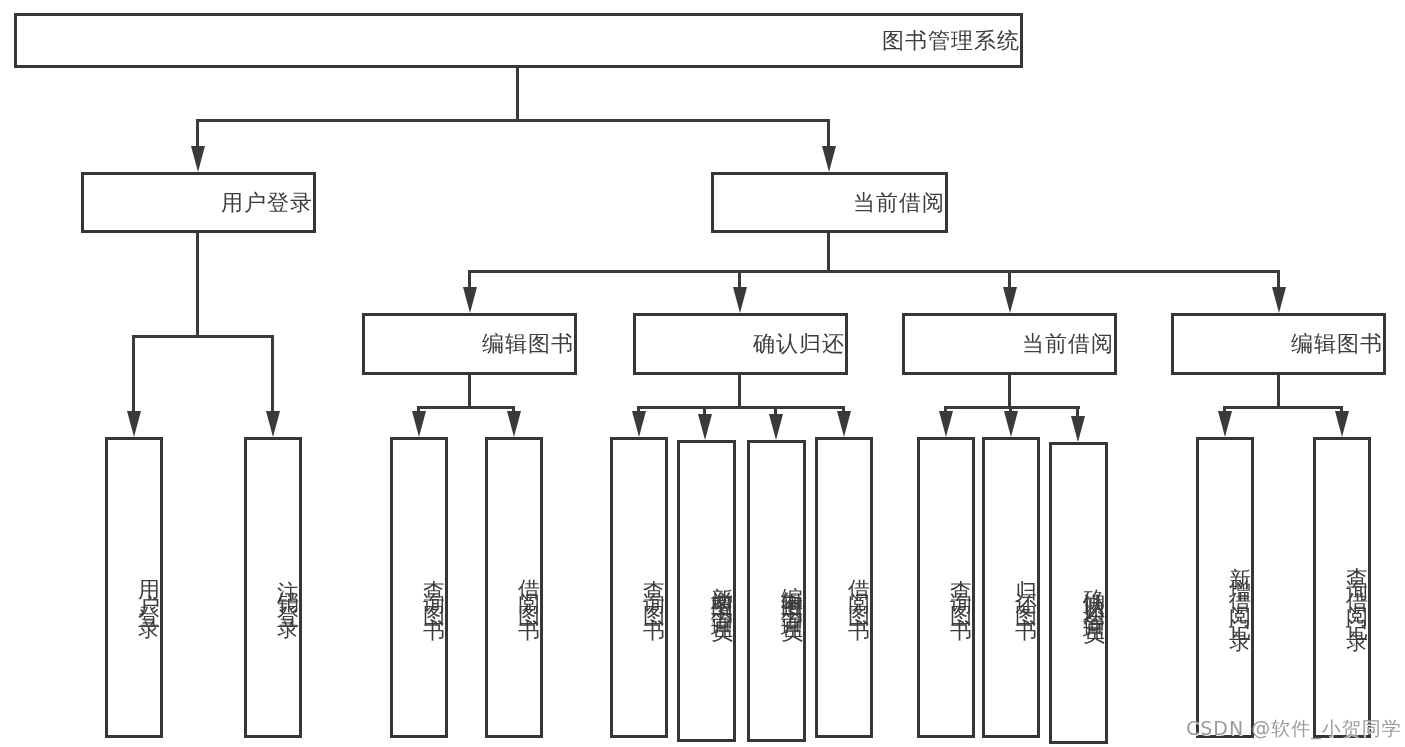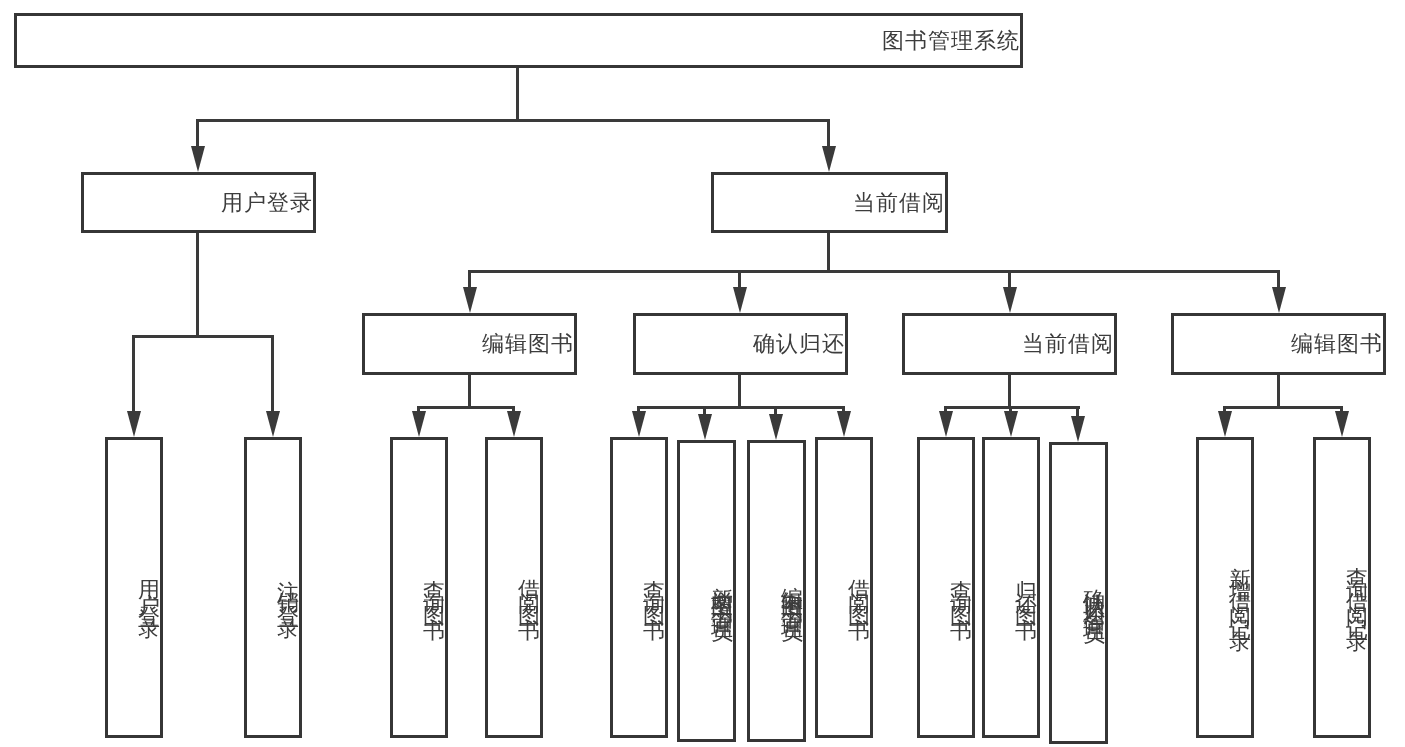--- a/index.html
+++ b/index.html
@@ -145,14 +145,15 @@
     <span>确认归还（管理员）</span>
   </div>
 
   <div class="node vbox" style="left:1196px;top:437px;width:58px;height:301px;">
     <span>新增借阅记录</span>
   </div>
   <div class="node vbox" style="left:1313px;top:437px;width:58px;height:301px;">
     <span>查询借阅记录</span>
   </div>
 
+  <div class="watermark">CSDN @软件_小贺同学</div>
 
 </div>
 
 </body></html>

